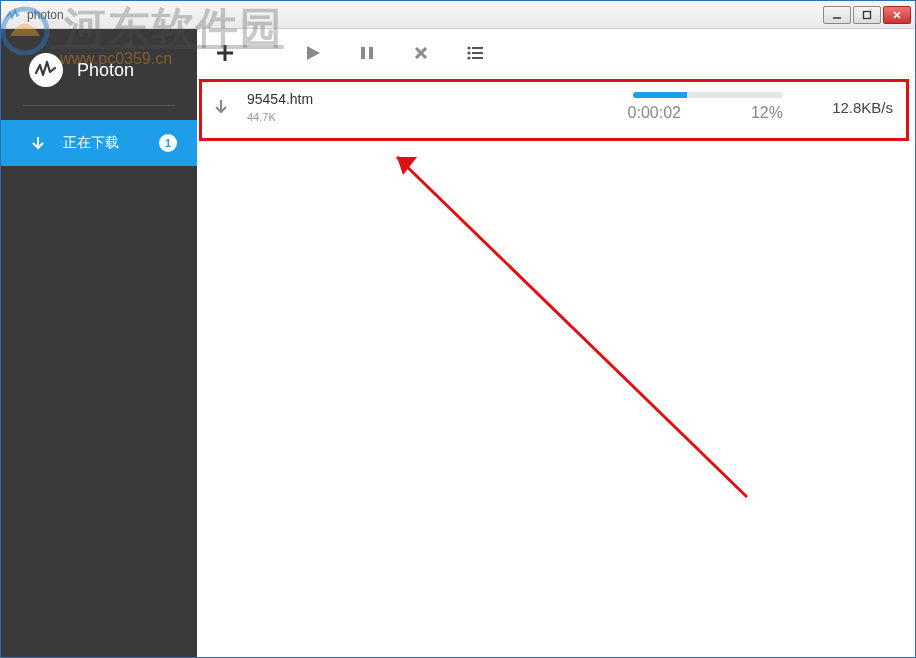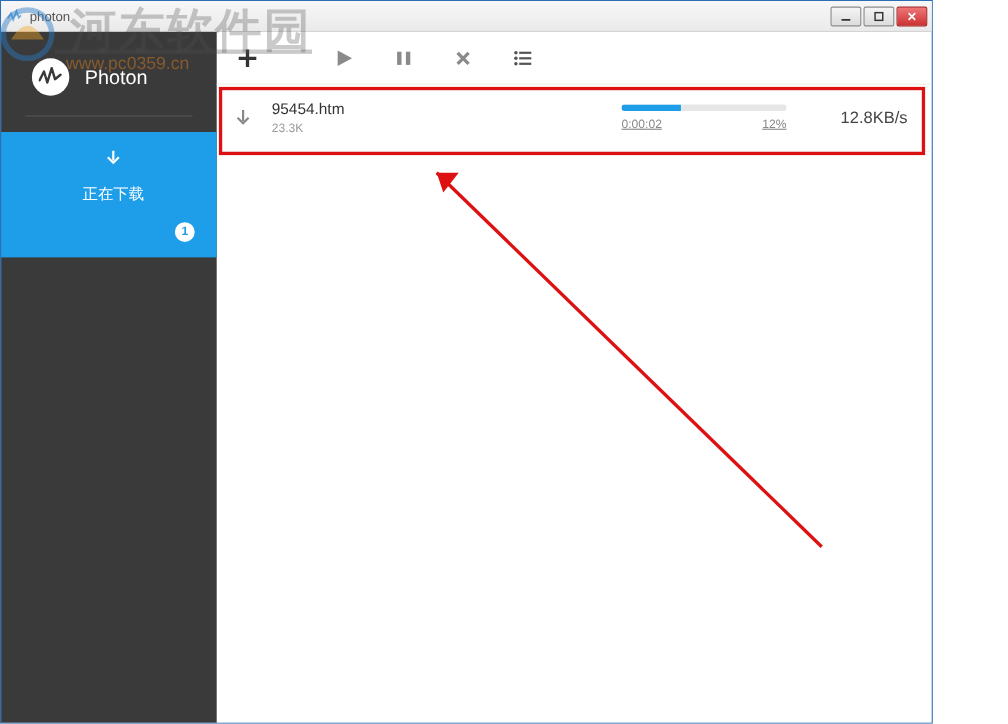--- a/index.html
+++ b/index.html
@@ -31,21 +31,21 @@
     font-size: 16px;
     color: rgba(230,130,30,0.45);
     font-weight: normal;
     letter-spacing: 0;
   }
 
   
   .window {
     position: absolute;
     top: 0; left: 0;
-    width: 848px; height: 658px;
+    width: 916px; height: 658px;
     border: 1px solid #2a6fb7;
     background: #fff;
     display: flex;
     flex-direction: column;
   }
   .titlebar {
     height: 28px;
     background: linear-gradient(#f7f7f7,#eaeaea);
     border-bottom: 1px solid #d0d0d0;
     display: flex;
@@ -120,21 +120,20 @@
     margin: 0 22px 14px 22px;
   }
   .nav-item {
     display: flex;
     align-items: center;
     gap: 16px;
     padding: 14px 20px 14px 28px;
     font-size: 14px;
     color: #ddd;
     cursor: pointer;
-    flex-direction: column;
   }
   .nav-item.active {
     background: #1e9ee8;
     color: #fff;
   }
   .nav-item .nav-icon {
     width: 18px; height: 18px;
     display: inline-flex;
     align-items: center;
     justify-content: center;
@@ -224,25 +223,24 @@
     border-radius: 3px;
     overflow: hidden;
   }
   .progress-fill {
     height: 100%;
     background: #1e9ee8;
   }
   .prog-meta {
     display: flex;
     gap: 70px;
-    font-size: 11px;
+    font-size: 16px;
     color: #888;
     width: 150px;
-    justify-content: space-between;
-    text-decoration: underline;
+    justify-content: flex-end;
   }
   .speed {
     font-size: 15px;
     color: #444;
     width: 90px;
     text-align: right;
     flex-shrink: 0;
   }
 
   
@@ -367,21 +365,21 @@
       <div class="download-list">
         <div class="download-row">
           <div class="row-icon">
             <svg width="18" height="18" viewBox="0 0 18 18" fill="none" stroke="#888" stroke-width="2">
                 <line x1="9" y1="2" x2="9" y2="12"></line>
                 <polyline points="4,9 9,14 14,9"></polyline>
               </svg>
           </div>
           <div class="file-col">
             <span class="file-name">95454.htm</span>
-            <span class="file-size">23.3K</span>
+            <span class="file-size">44.7K</span>
           </div>
           <div class="prog-col">
             <div class="progress-wrap">
               <div class="progress-bar">
                 <div class="progress-fill" style="width:36%"></div>
               </div>
               <div class="prog-meta">
                 <span>0:00:02</span>
                 <span>12%</span>
               </div>

